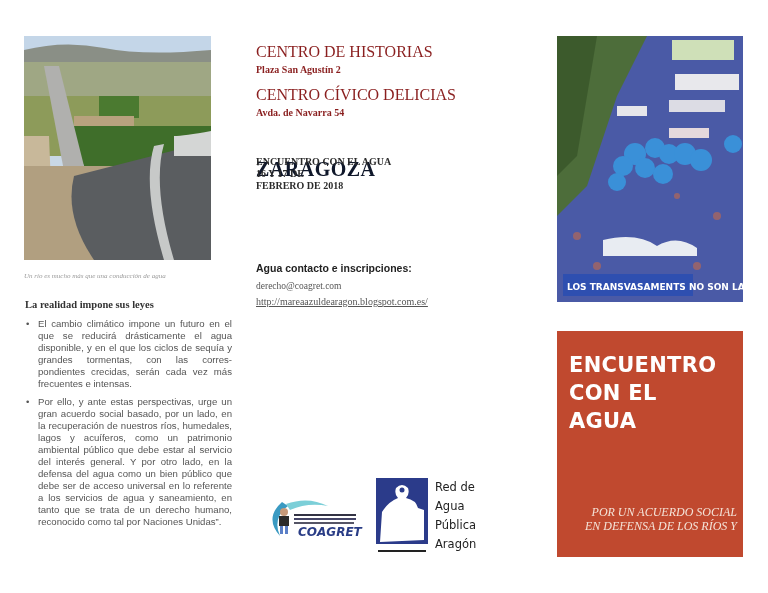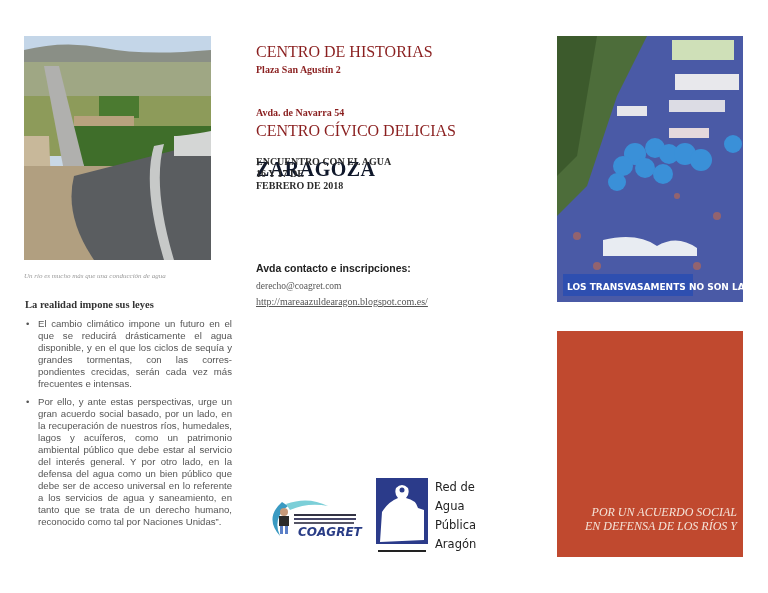--- a/index.html
+++ b/index.html
@@ -57,27 +57,27 @@
 </div>
 <div class="abs caption">Un río es mucho más que una conducción de agua</div>
 <div class="abs section-heading">La realidad impone sus leyes</div>
 <ul class="abs bullets">
   <li><span class="dot">•</span><span>El cambio climático impone un futuro en el que se reducirá drásticamente el agua disponible, y en el que los ciclos de sequía y grandes tormentas, con las corres-pondientes crecidas, serán cada vez más frecuentes e intensas.</span></li>
   <li><span class="dot">•</span><span>Por ello, y ante estas perspectivas, urge un gran acuerdo social basado, por un lado, en la recuperación de nuestros ríos, humedales, lagos y acuíferos, como un patrimonio ambiental público que debe estar al servicio del interés general. Y por otro lado, en la defensa del agua como un bien público que debe ser de acceso universal en lo referente a los servicios de agua y saneamiento, en tanto que se trata de un derecho humano, reconocido como tal por Naciones Unidas”.</span></li>
 </ul>
 
 <div class="abs mid venue" style="top:43px;">CENTRO DE HISTORIAS</div>
 <div class="abs mid addr" style="top:64px;">Plaza San Agustín 2</div>
-<div class="abs mid venue" style="top:86px;margin-top:36px;">CENTRO CÍVICO DELICIAS</div>
+<div class="abs mid venue" style="top:86px;">CENTRO CÍVICO DELICIAS</div>
 <div class="abs mid addr" style="top:107px;">Avda. de Navarra 54</div>
 <div class="abs mid city" style="top:130px;">ZARAGOZA</div>
 <div class="abs mid evt" style="top:156px;">ENCUENTRO CON EL AGUA</div>
 <div class="abs mid evt" style="top:168px;">16 Y 17 DE</div>
 <div class="abs mid evt" style="top:180px;">FEBRERO DE 2018</div>
-<div class="abs mid contact-h" style="top:262px;">Avda contacto e inscripciones:</div>
+<div class="abs mid contact-h" style="top:262px;">Agua contacto e inscripciones:</div>
 <div class="abs mid email" style="top:281px;">derecho@coagret.com</div>
 <div class="abs mid link" style="top:296px;">http://mareaazuldearagon.blogspot.com.es/</div>
 
 <div class="abs coagret">
   <svg width="100" height="42" viewBox="0 0 100 42">
     <path d="M14 4 Q-4 20 12 38 Q4 20 20 8Z" fill="#3a9ac2"></path>
     <path d="M18 6 Q40 -2 60 8 Q40 4 22 12Z" fill="#7ccfd8"></path>
     <circle cx="16" cy="14" r="4" fill="#c79a7a"></circle>
     <rect x="11" y="18" width="10" height="10" fill="#2b2b2b"></rect>
     <rect x="12" y="28" width="3" height="8" fill="#5b7fc7"></rect>
@@ -131,17 +131,22 @@
         <circle cx="140" cy="230" r="4"></circle>
       <circle cx="40" cy="230" r="4"></circle>
         <circle cx="120" cy="160" r="3"></circle>
     </g>
     <path d="M46 204 Q80 196 100 210 Q120 198 140 212 L140 220 L46 220Z" fill="#e8ecf2"></path>
     <rect x="6" y="238" width="130" height="22" fill="#2e4fb0"></rect>
     <text x="10" y="254" font-family="DejaVu Sans, sans-serif" font-weight="bold" font-size="9" fill="#fff">LOS TRANSVASAMENTS NO SON LA SOLUCIÓ</text>
   </svg>
 </div>
 <div class="abs title-box">
+  <div class="big">
+    <div>ENCUENTRO</div>
+    <div>CON EL</div>
+    <div>AGUA</div>
+  </div>
   <div class="sub">
     <div>POR UN ACUERDO SOCIAL</div>
     <div>EN DEFENSA DE LOS RÍOS Y</div>
   </div>
 </div>
 
 </body></html>

